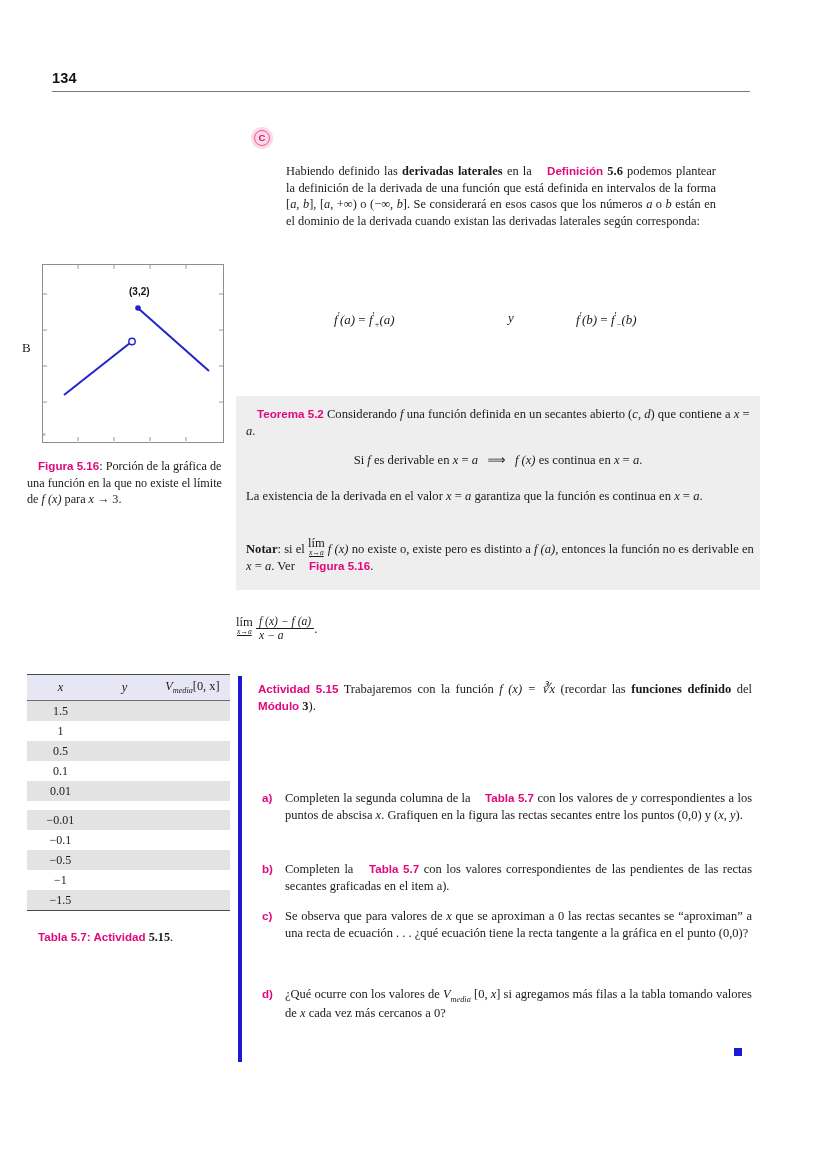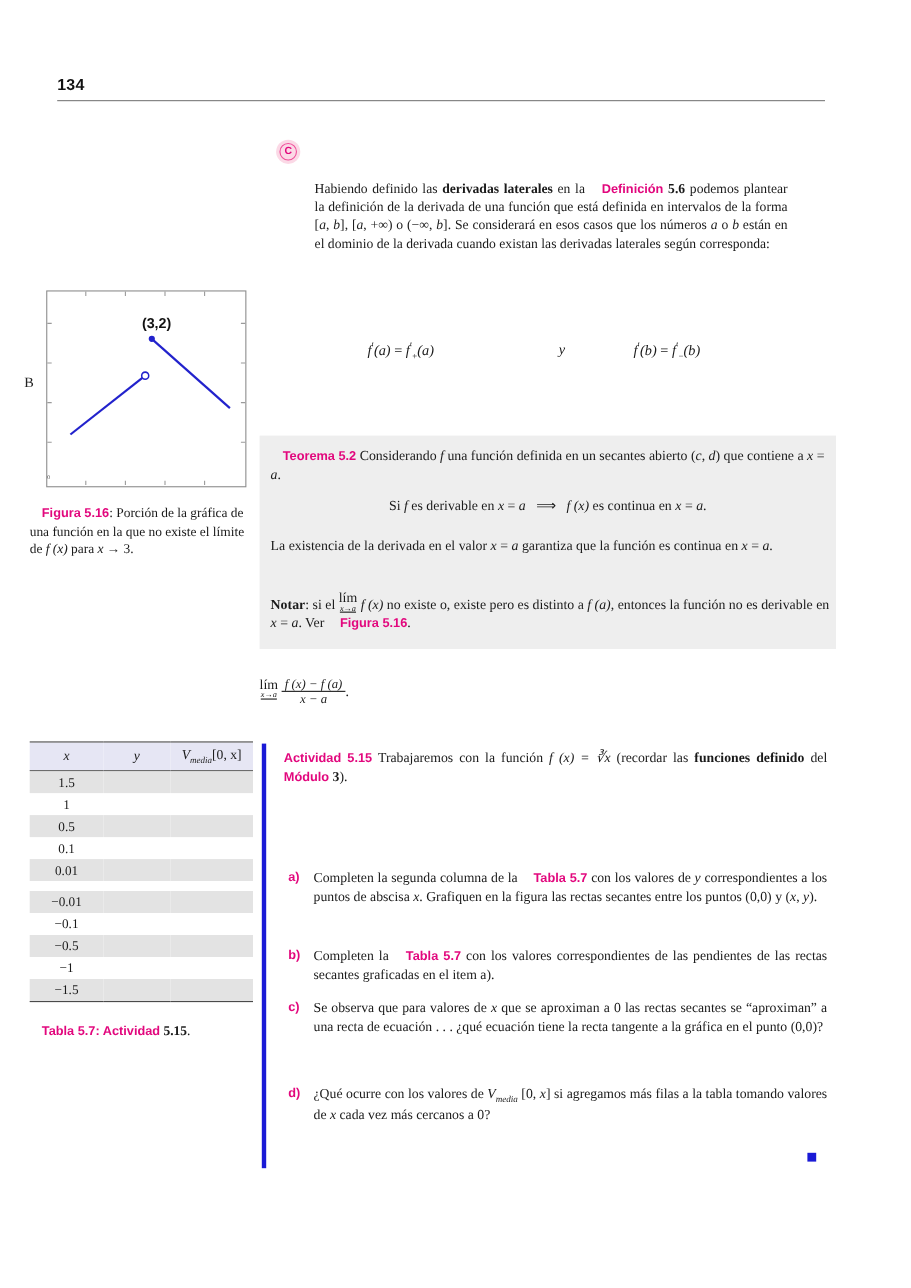--- a/index.html
+++ b/index.html
@@ -158,21 +158,21 @@
     left: 1px;
     top: 168px;
     font-size: 5px;
     color: #444;
   }
   .fig-point-label {
     position: absolute;
     left: 87px;
     top: 22px;
     font-family: "Liberation Sans", sans-serif;
-    font-size: 13px;
+    font-size: 10px;
     font-weight: bold;
     color: #111;
   }
   .figure-caption {
     position: absolute;
     left: 27px;
     top: 458px;
     width: 198px;
     font-size: 12.2px;
     line-height: 1.36;
@@ -182,21 +182,20 @@
   #lead-paragraph {
     left: 236px;
     top: 615px;
     width: 516px;
     font-size: 12.6px;
     line-height: 1.55;
   }
   .frac {
     display: inline-block;
     vertical-align: -0.55em;
-    text-align: center;
     line-height: 1.12;
     font-size: 0.92em;
   }
   .frac .num { display: block; padding: 0 3px; border-bottom: 1px solid #1a1a1a; }
   .frac .den { display: block; padding: 0 3px; }
 
   
   .table-wrap {
     position: absolute;
     left: 27px;

